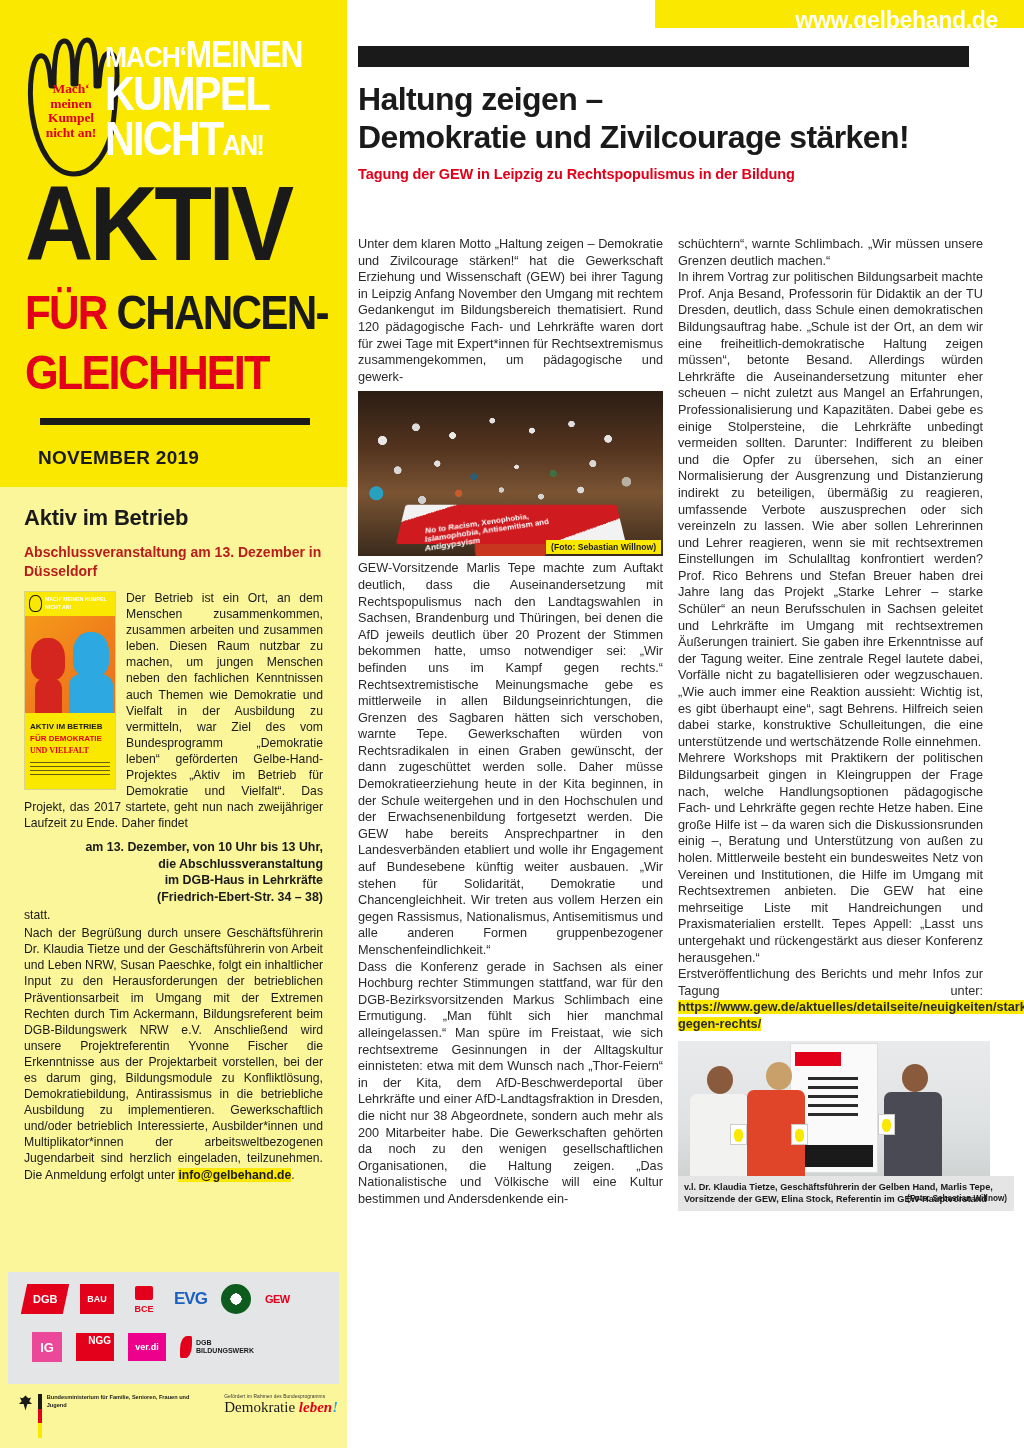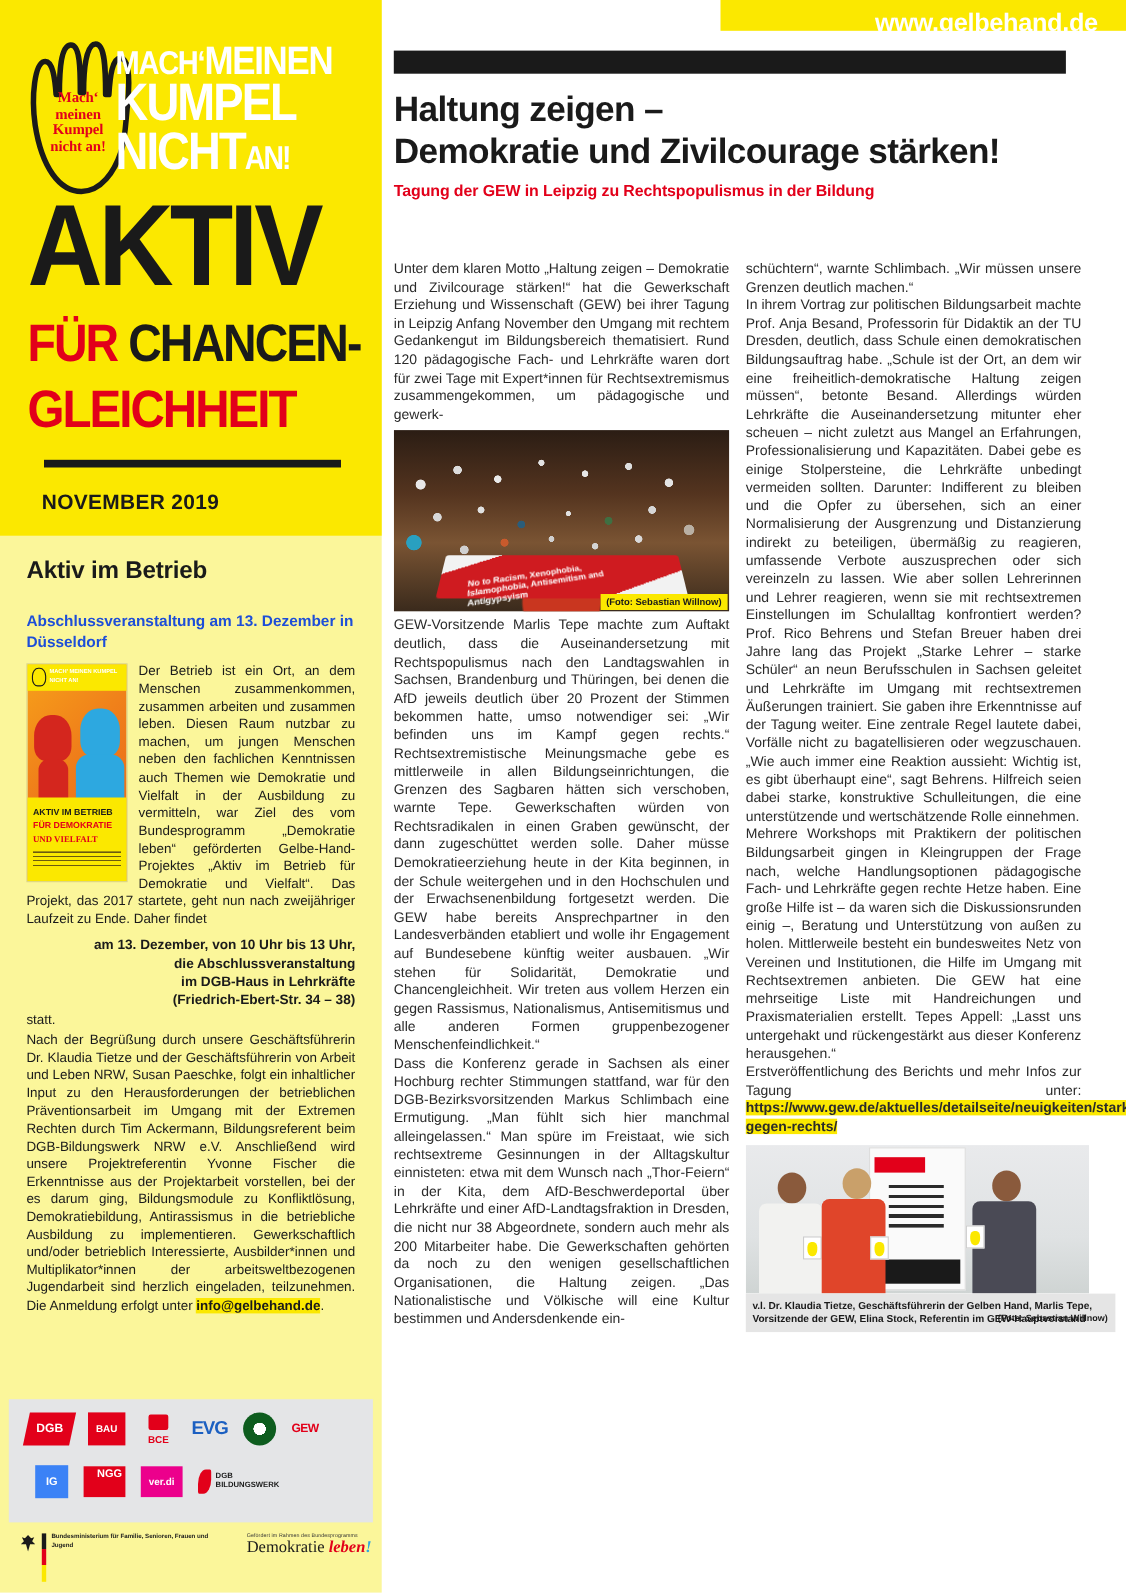--- a/index.html
+++ b/index.html
@@ -36,21 +36,21 @@
   .mh-l4 { left:25px; top:290px; font-size:48px; line-height:46px; letter-spacing:-2px; transform:scaleX(.88); transform-origin:left top; }
   .mh-l5 { left:25px; top:350px; font-size:48px; line-height:46px; color:#e2001a; letter-spacing:-2px; transform:scaleX(.9); transform-origin:left top; }
   .red { color:#e2001a; }
   .blk { color:#1a1a1a; }
   .mh-rule { position:absolute; left:40px; top:418px; width:270px; height:7px; background:#1a1a1a; }
   .mh-date { position:absolute; left:38px; top:447px; font-size:19px; font-weight:700; color:#1a1a1a; letter-spacing:.3px; }
 
   
   .sb-body { position:absolute; left:0; top:487px; width:347px; padding:0 24px; }
   .sb-h1 { font-size:22px; font-weight:700; color:#1a1a1a; margin-top:18px; letter-spacing:-.2px; }
-  .sb-h2 { font-size:14px; font-weight:700; color:#1d4ed8; margin-top:24px; line-height:19px; }
+  .sb-h2 { font-size:14px; font-weight:700; color:#b91c1c; margin-top:12px; line-height:19px; }
   .sb-thumb { float:left; width:92px; height:199px; margin:10px 10px 4px 0; border:1px solid #d9d38c; }
   .sb-text { font-size:12.2px; line-height:16.1px; color:#1a1a1a; text-align:justify; margin-top:9px; }
   .sb-center { font-size:12.4px; line-height:16.4px; font-weight:700; text-align:right; color:#1a1a1a; margin-top:8px; }
   .sb-text2 { font-size:12.2px; line-height:16.1px; color:#1a1a1a; text-align:justify; margin-top:2px; }
   .hl { background:#fbe800; font-weight:700; }
 
   
   .logos { position:absolute; left:0; top:1272px; width:347px; height:176px; }
   .logo-box { position:absolute; left:8px; top:0; width:331px; height:112px; background:#e4e5e7; }
   .logo-r1 { position:absolute; left:24px; top:12px; display:flex; gap:14px; align-items:center; }
@@ -135,21 +135,21 @@
   .lg { display:flex; align-items:center; justify-content:center; }
   .lg-dgb { width:42px; height:30px; background:#e2001a; transform:skewX(-12deg);
             color:#fff; font-size:11px; font-weight:800; }
   .lg-dgb span{ transform:skewX(12deg); }
   .lg-bau { width:34px; height:30px; background:#e2001a; color:#fff; font-size:9px; font-weight:800; }
   .lg-bce { width:32px; height:30px; color:#e2001a; font-size:9px; font-weight:800; display:flex; align-items:flex-end; justify-content:center;}
   .lg-bce .sq{ position:absolute; width:18px; height:14px; background:#e2001a; margin-bottom:14px; border-radius:2px;}
   .lg-evg { color:#1b5fc1; font-size:17px; font-weight:800; letter-spacing:-1px; }
   .lg-gdp { width:30px; height:30px; border-radius:50%; background:radial-gradient(circle,#fff 0 26%, #0d5c1e 27% 100%); }
   .lg-gew { color:#e2001a; font-size:11px; font-weight:800; letter-spacing:-.5px; }
-  .lg-igm { width:30px; height:30px; background:#3b82f6; color:#fff; font-size:10px; font-weight:800; }
+  .lg-igm { width:30px; height:30px; background:#ec4899; color:#fff; font-size:13px; font-weight:800; }
   .lg-ngg { width:38px; height:28px; background:#e2001a; color:#fff; font-size:10px; font-weight:800; display:flex; align-items:flex-start; justify-content:flex-end; }
   .lg-verdi { width:38px; height:28px; background:#ec008c; color:#fff; font-size:9px; font-weight:800; }
   .lg-bw { display:flex; gap:4px; align-items:center; }
   .lg-bw .flame { width:12px; height:22px; background:#e2001a; border-radius:60% 10% 60% 10%; }
   .lg-bw .t { font-size:7px; font-weight:800; line-height:8.5px; color:#1a1a1a; }
 </style>
 </head>
 <body>
 
 <div class="page">

